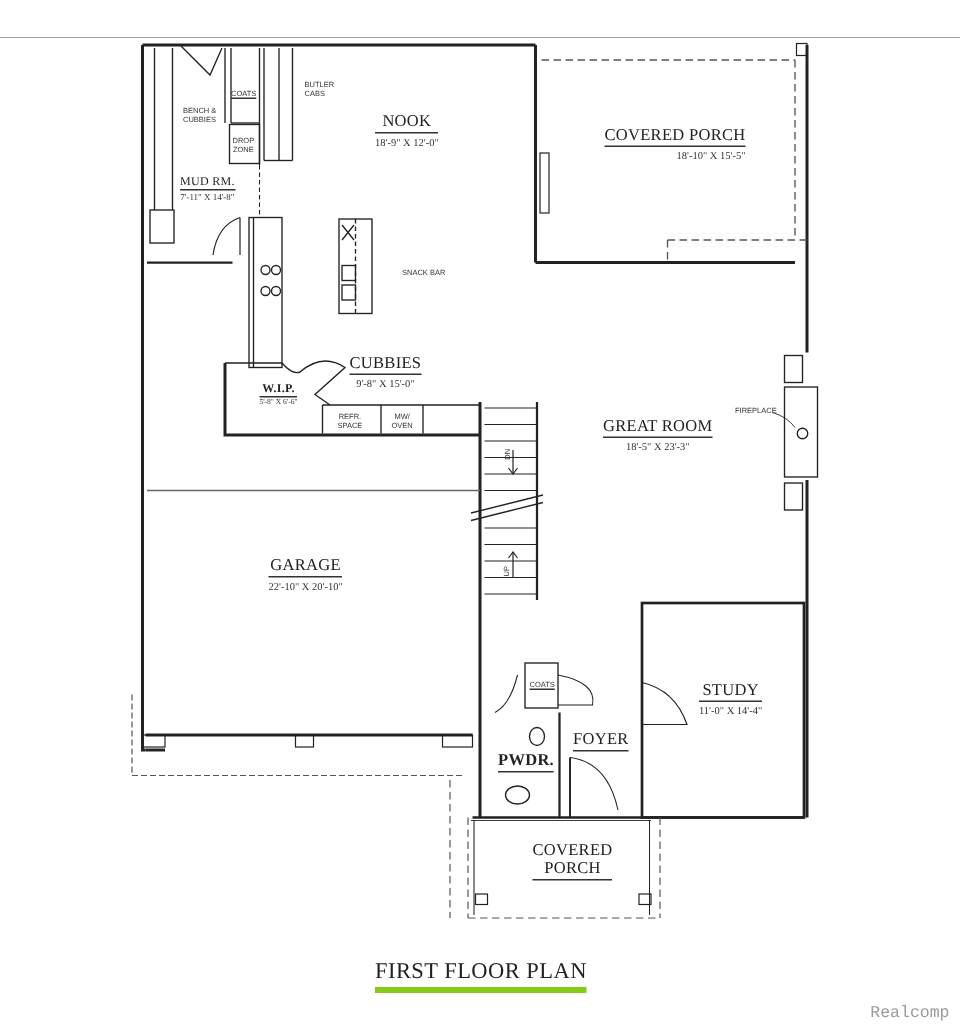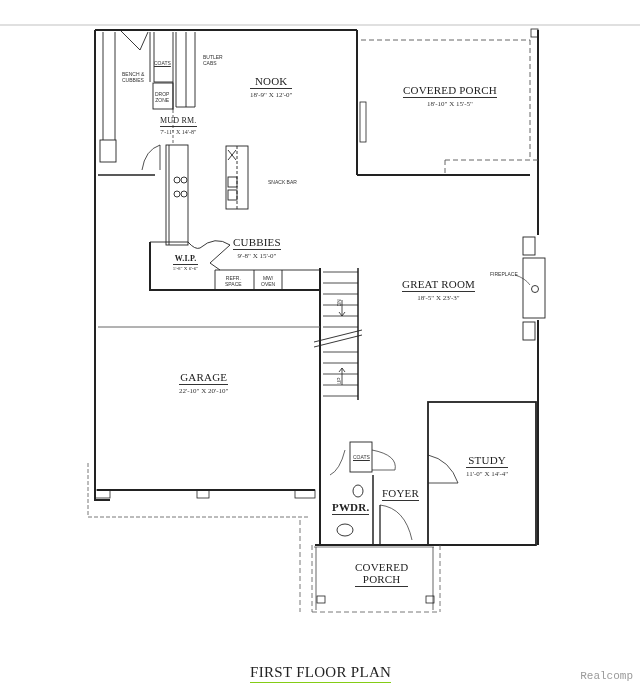--- a/index.html
+++ b/index.html
@@ -3,21 +3,21 @@
 <meta charset="utf-8">
 <style>
   html, body { margin:0; padding:0; background:#ffffff; }
   body { width:642px; height:689px; position:relative; overflow:hidden; font-family:"Liberation Serif", serif; color:#222; }
   #plan { position:absolute; left:0; top:0; width:642px; height:689px; }
   .lbl { position:absolute; text-align:center; white-space:nowrap; line-height:1; }
   .room-name { font-family:"Liberation Serif", serif; font-size:11px; color:#222; letter-spacing:0.2px; }
   .room-name.ul { border-bottom:1px solid #333; padding-bottom:1px; }
   .room-dim { font-family:"Liberation Serif", serif; font-size:7px; color:#333; margin-top:3px; }
   .note { font-family:"Liberation Sans", sans-serif; font-size:5px; color:#333; text-transform:uppercase; line-height:1.15; }
-  .title { position:absolute; left:250px; top:640px; font-size:15px; color:#222; border-bottom:1px solid #84cc16; padding-bottom:1px; letter-spacing:0.3px;margin-top:24px; }
+  .title { position:absolute; left:250px; top:640px; font-size:15px; color:#222; border-bottom:4px solid #84cc16; padding-bottom:1px; letter-spacing:0.3px; }
   .wm { position:absolute; right:9px; top:670px; font-family:Liberation Mono, monospace; font-size:11px; color:#9a9a9a; }
 </style>
 </head>
 <body>
 
 <svg id="plan" viewBox="0 0 642 689" xmlns="http://www.w3.org/2000/svg">
   <g fill="none" stroke="#222" stroke-width="1.2">
 
     <line x1="0" y1="25" x2="640" y2="25" stroke="#999" stroke-width="0.6"></line>
 
@@ -148,26 +148,26 @@
       <line x1="316" y1="547" x2="316" y2="610" stroke-width="0.7"></line>
     </g>
   </g>
 </svg>
 
 <div class="lbl" style="left:250px;top:76px;">
   <div class="room-name ul">NOOK</div>
   <div class="room-dim">18'-9" X 12'-0"</div>
 </div>
 
-<div class="lbl" style="left:403px;top:85px;">
+<div class="lbl" style="left:403px;top:85px;text-align:right;">
   <div class="room-name ul">COVERED PORCH</div>
   <div class="room-dim">18'-10" X 15'-5"</div>
 </div>
 
-<div class="lbl" style="left:120px;top:117px;margin-left:40px;">
+<div class="lbl" style="left:120px;top:117px;">
   <div class="room-name ul" style="font-size:8px;">MUD RM.</div>
   <div class="room-dim" style="margin-top:2px;font-size:6px;">7'-11" X 14'-8"</div>
 </div>
 
 <div class="lbl" style="left:233px;top:237px;">
   <div class="room-name ul">CUBBIES</div>
   <div class="room-dim">9'-8" X 15'-0"</div>
 </div>
 
 <div class="lbl" style="left:173px;top:255px;">

